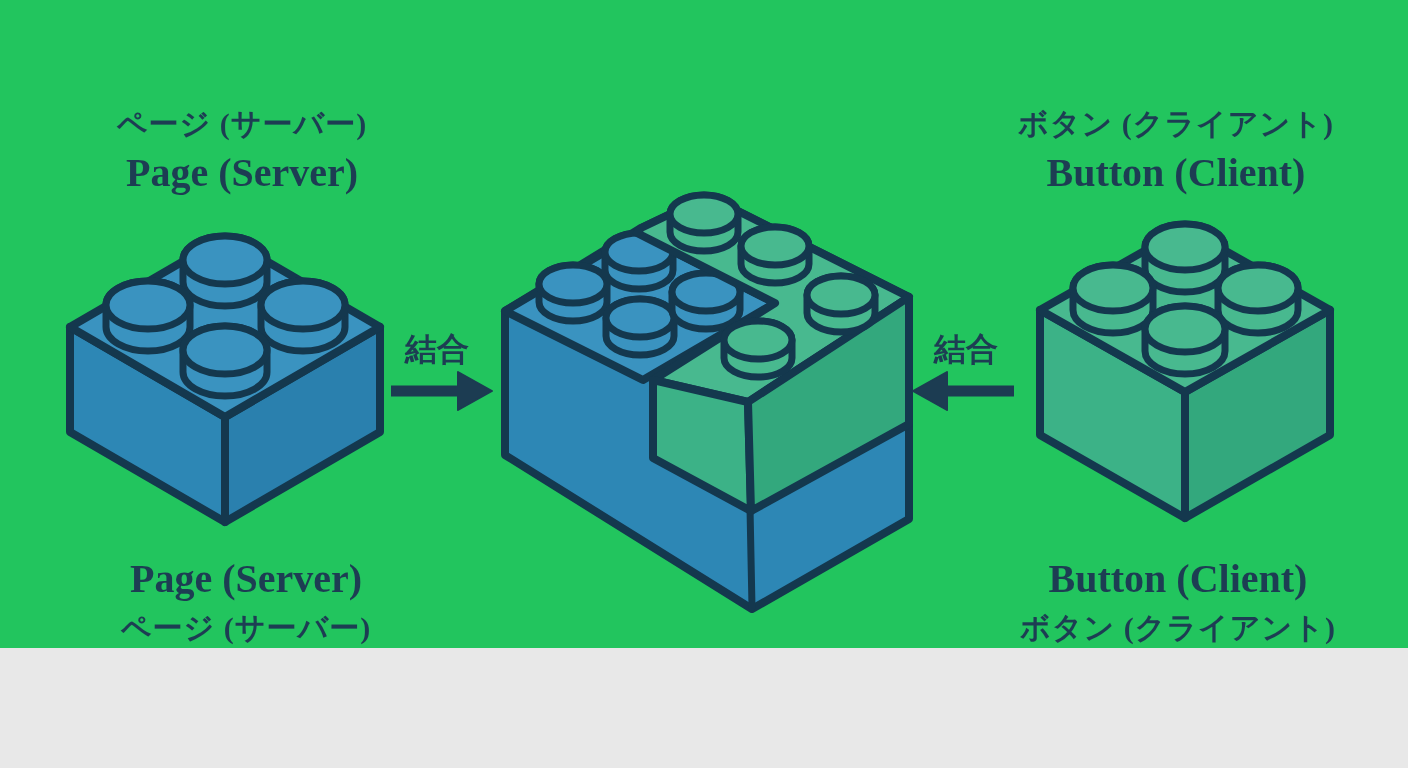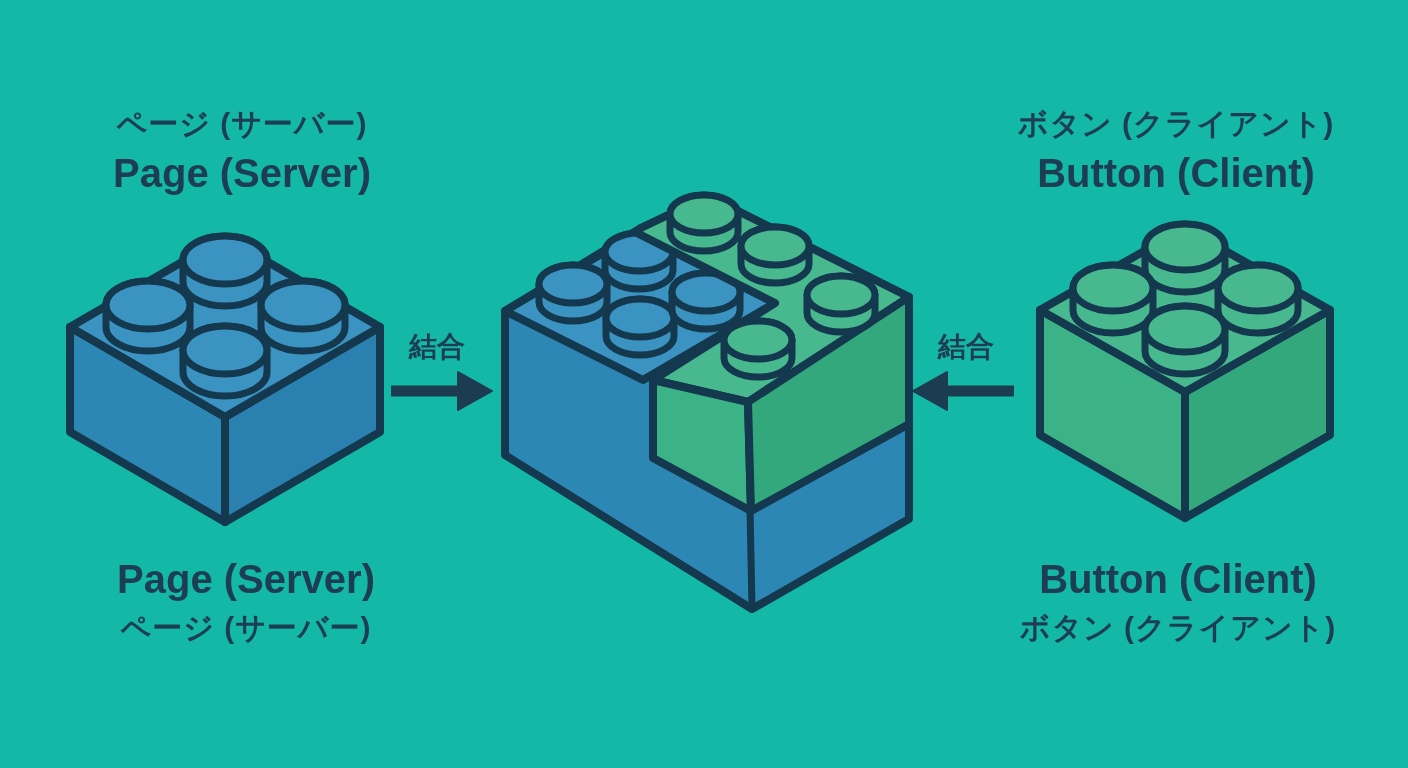--- a/index.html
+++ b/index.html
@@ -3,23 +3,24 @@
 <meta charset="utf-8">
 <style>
   html, body { margin: 0; padding: 0; }
   body {
     font-family: "Liberation Sans", sans-serif;
     background: #e8e8e8;
   }
   .canvas {
     position: relative;
     width: 1408px;
-    height: 768px;
-    background: #14b8a6;
+    height: 648px;
+    background: #22c55e;
     overflow: hidden;
+    font-family: Liberation Serif, serif;
   }
   svg.scene {
     position: absolute;
     left: 0; top: 0;
     width: 1408px; height: 768px;
     display: block;
   }
   .label-block {
     position: absolute;
     transform: translateX(-50%);
@@ -35,21 +36,21 @@
   }
   .en-line {
     font-size: 40px;
     font-weight: 700;
     line-height: 54px;
     letter-spacing: 0px;
   }
   .join-label {
     position: absolute;
     transform: translateX(-50%);
-    font-size: 28px;
+    font-size: 32px;
     font-weight: 700;
     color: #1d3d53;
     white-space: nowrap;
   }
   
   .edge { stroke: #14384e; stroke-width: 8; stroke-linejoin: round; stroke-linecap: round; }
   .stud { stroke: #14384e; stroke-width: 7; stroke-linejoin: round; }
   .thin { stroke: #14384e; stroke-width: 7; stroke-linecap: round; }
   .arrow-shaft { stroke: #1c3c52; stroke-width: 11; stroke-linecap: butt; }
   .arrow-head { fill: #1c3c52; stroke: #1c3c52; stroke-width: 2; stroke-linejoin: round; }

